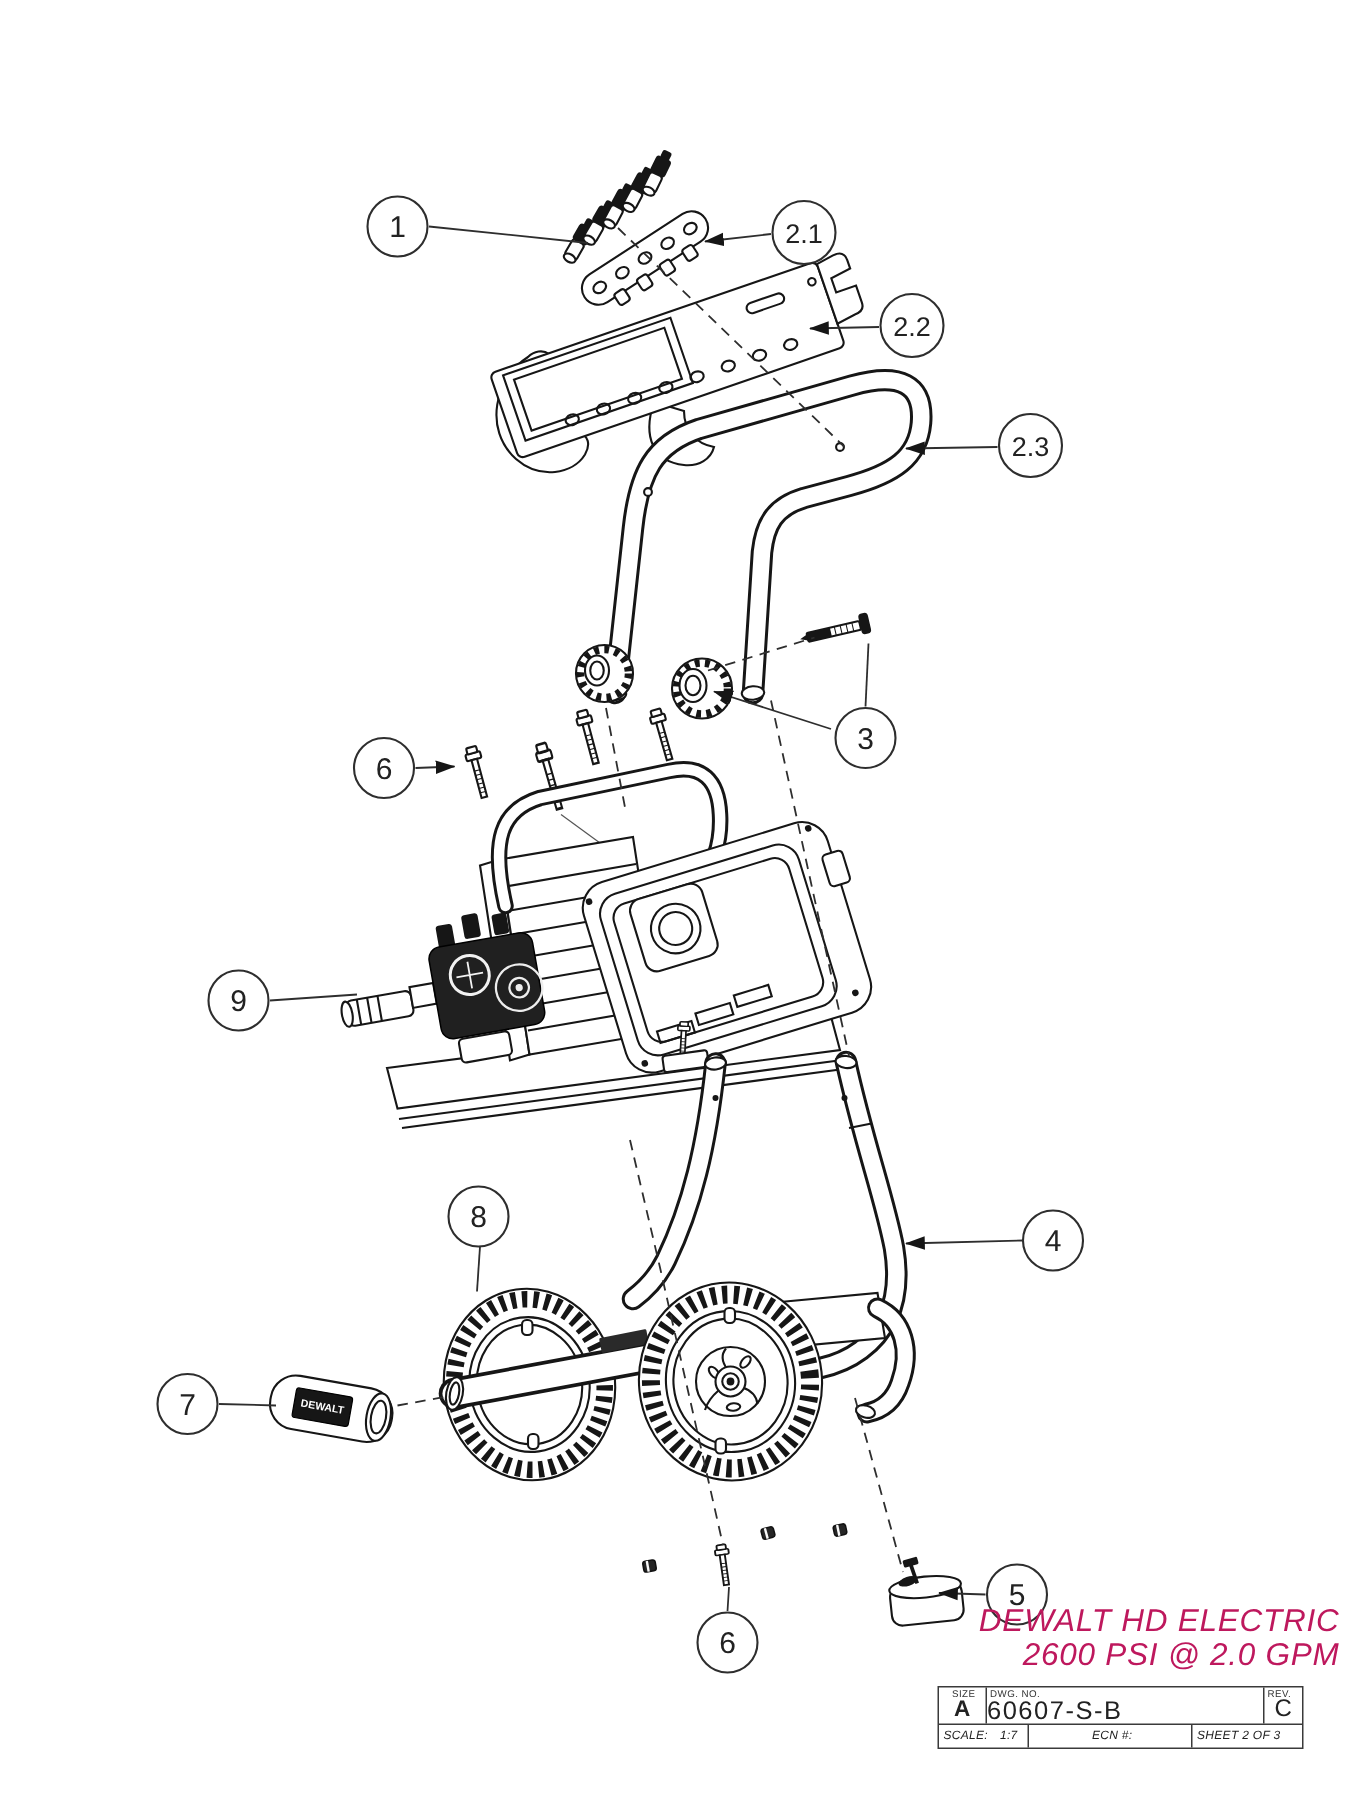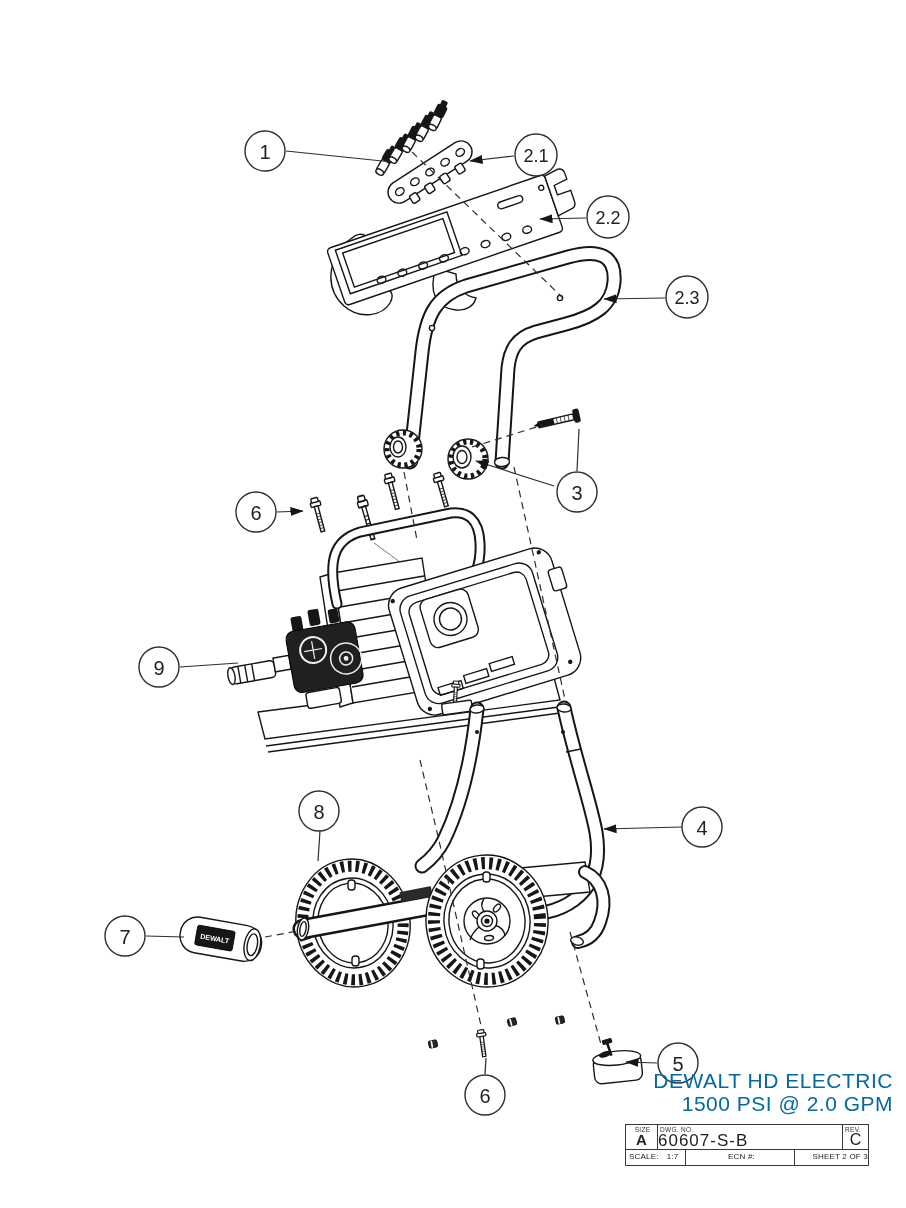--- a/index.html
+++ b/index.html
@@ -11,41 +11,41 @@
   .wht{fill:#ffffff;stroke:#161616;stroke-width:1.4;}
   .blk{fill:#161616;stroke:none;}
   .tube{fill:none;stroke:#161616;stroke-width:15;stroke-linecap:round;stroke-linejoin:round;}
   .tubeIn{fill:none;stroke:#ffffff;stroke-width:11;stroke-linecap:round;stroke-linejoin:round;}
   .dash{fill:none;stroke:#2e2e2e;stroke-width:1.2;stroke-dasharray:7 5;}
   .lead{fill:none;stroke:#2e2e2e;stroke-width:1.2;}
   .co{fill:#ffffff;stroke:#2e2e2e;stroke-width:1.4;}
   .cot{font-size:20px;fill:#222;}
   .cot-sm{font-size:18px;fill:#222;}
   
-  .prod-title{position:absolute;right:13px;top:1069px;text-align:right;color:#0369a1;
-              font-size:21px;line-height:23px;letter-spacing:0.5px;white-space:nowrap;}
+  .prod-title{position:absolute;right:13px;top:1069px;text-align:right;color:#be185d;
+              font-size:21px;line-height:23px;letter-spacing:0.5px;white-space:nowrap;font-style:italic;}
   
   .tblock{position:absolute;left:625px;top:1124px;width:244px;border:1.6px solid #3a3a3a;
           box-sizing:border-box;background:#fff;}
   .tb-row{display:flex;box-sizing:border-box;}
   .tb-row1{height:25px;border-bottom:1.4px solid #3a3a3a;}
   .tb-row2{height:15px;}
   .tb-cell{box-sizing:border-box;position:relative;overflow:hidden;}
   .tb-cell+.tb-cell{border-left:1px solid #3a3a3a;}
   .tb-lbl{font-size:6.5px;color:#333;letter-spacing:.3px;padding:1px 0 0 2px;line-height:7px;}
   .tb-size{width:31px;text-align:center;}
   .tb-size .tb-val{font-size:15px;font-weight:bold;line-height:14px;margin-top:0px;}
   .tb-dwg{flex:1;}
   .tb-dwg .tb-val{font-size:17px;text-align:left;line-height:15px;letter-spacing:1px;}
   .tb-rev{width:26px;}
   .tb-rev .tb-val{font-size:16px;text-align:center;line-height:14px;}
-  .tb-small{font-size:8px;line-height:13px;padding-left:3px;letter-spacing:.2px;white-space:nowrap;}
+  .tb-small{font-size:8px;line-height:13px;padding-left:3px;letter-spacing:.2px;white-space:nowrap;font-style:italic;}
   .tb-scale{width:59px;}
   .tb-ecn{width:109px;text-align:center;}
-  .tb-sheet{flex:1;text-align:right;}
+  .tb-sheet{flex:1;}
   .tb-scale-val{display:inline-block;margin-left:8px;}
 </style>
 </head>
 <body>
 
 <div class="sheet">
 
 <svg width="906" height="1208" viewBox="0 0 906 1208">
   <defs>
     <marker id="arrow" viewBox="0 0 10 8" refX="9.5" refY="4" markerWidth="11" markerHeight="9" orient="auto">
@@ -346,21 +346,21 @@
     <text x="319" y="812" text-anchor="middle" dominant-baseline="central" class="cot">8</text>
   </g>
   <g>
     <circle cx="159" cy="667" r="20" class="co"></circle>
     <text x="159" y="668" text-anchor="middle" dominant-baseline="central" class="cot">9</text>
   </g>
 </svg>
 
 <div class="prod-title">
   <div>DEWALT HD ELECTRIC</div>
-  <div>1500 PSI @ 2.0 GPM</div>
+  <div>2600 PSI @ 2.0 GPM</div>
 </div>
 
 <div class="tblock">
   <div class="tb-row tb-row1">
     <div class="tb-cell tb-size">
       <div class="tb-lbl">SIZE</div>
       <div class="tb-val">A</div>
     </div>
     <div class="tb-cell tb-dwg">
       <div class="tb-lbl">DWG.  NO.</div>

